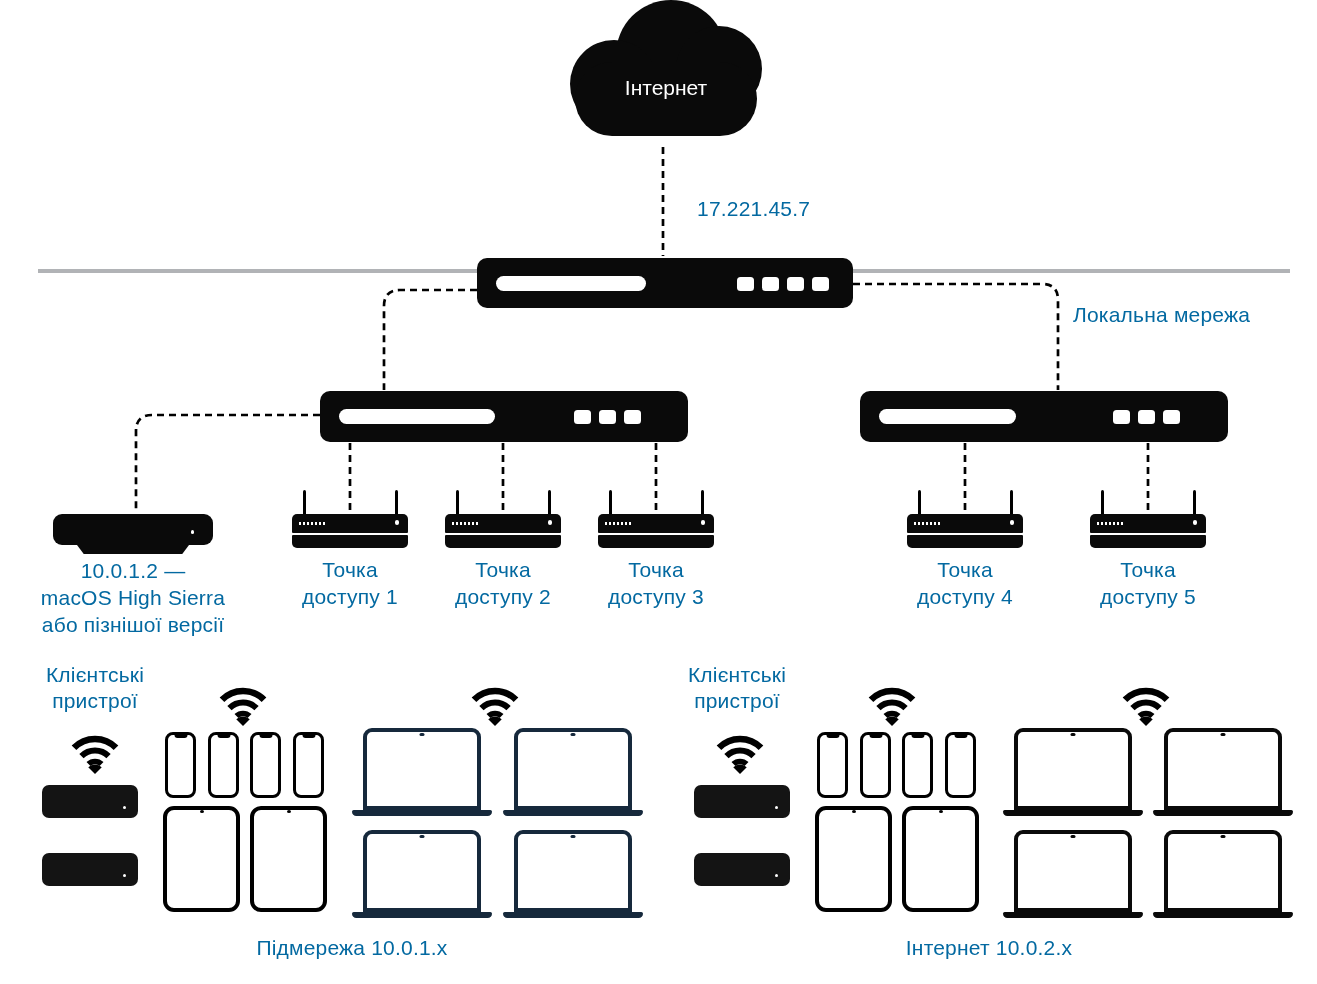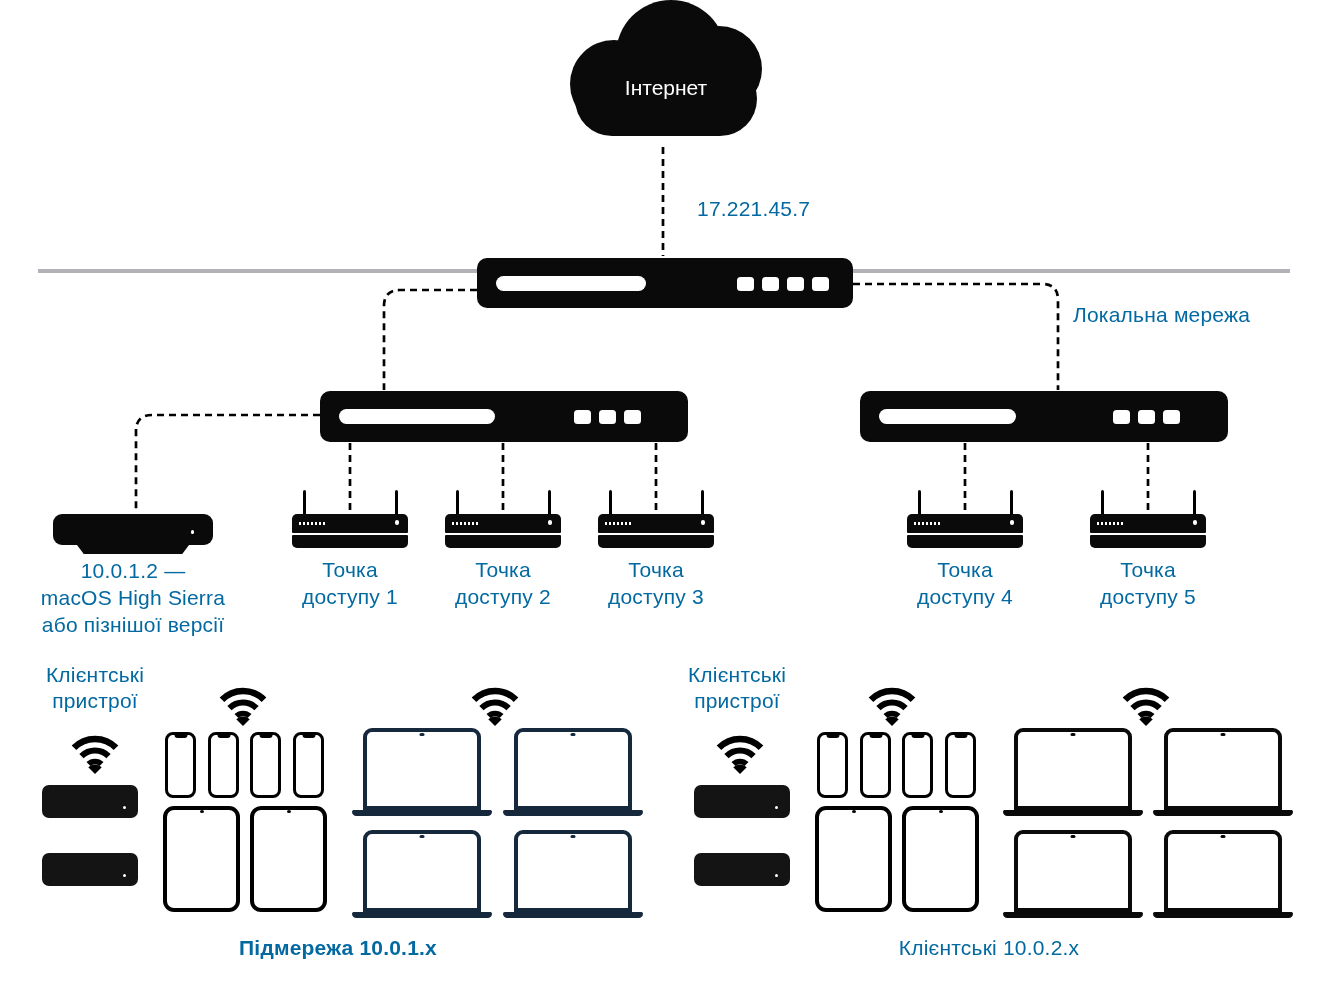--- a/index.html
+++ b/index.html
@@ -241,21 +241,21 @@
   </div>
   <div class="laptop navy" style="left:352px; top:830px;">
     <div class="screen"></div>
       <div class="base"></div>
   </div>
   <div class="laptop navy" style="left:503px; top:830px;">
     <div class="screen"></div>
       <div class="base"></div>
   </div>
 
-  <div class="lbl center" style="left:188px; top:936px; width:300px;font-weight:bold;">Підмережа 10.0.1.x</div>
+  <div class="lbl center" style="left:202px; top:936px; width:300px;">Підмережа 10.0.1.x</div>
 
   <div class="lbl center pre" style="left:657px; top:662px; width:160px; line-height:26px;">Клієнтські
 пристрої</div>
 
   <svg class="wifi" style="left:712px; top:728px;" viewBox="0 0 60 50">
     <g fill="none" stroke="#000">
         <path d="M7.5 21 A31.5 31.5 0 0 1 52.5 21" stroke-width="7"></path>
     <path d="M15.5 30 A20.5 20.5 0 0 1 44.5 30" stroke-width="6.5"></path>
     <path d="M23 38.5 A10 10 0 0 1 37 38.5" stroke-width="6"></path>
       </g>
@@ -297,15 +297,15 @@
   </div>
   <div class="laptop" style="left:1003px; top:830px;">
     <div class="screen"></div>
       <div class="base"></div>
   </div>
   <div class="laptop" style="left:1153px; top:830px;">
     <div class="screen"></div>
       <div class="base"></div>
   </div>
 
-  <div class="lbl center" style="left:839px; top:936px; width:300px;">Клієнтські 10.0.2.x</div>
+  <div class="lbl center" style="left:839px; top:936px; width:300px;">Інтернет 10.0.2.x</div>
 
 </div>
 
 </body></html>

